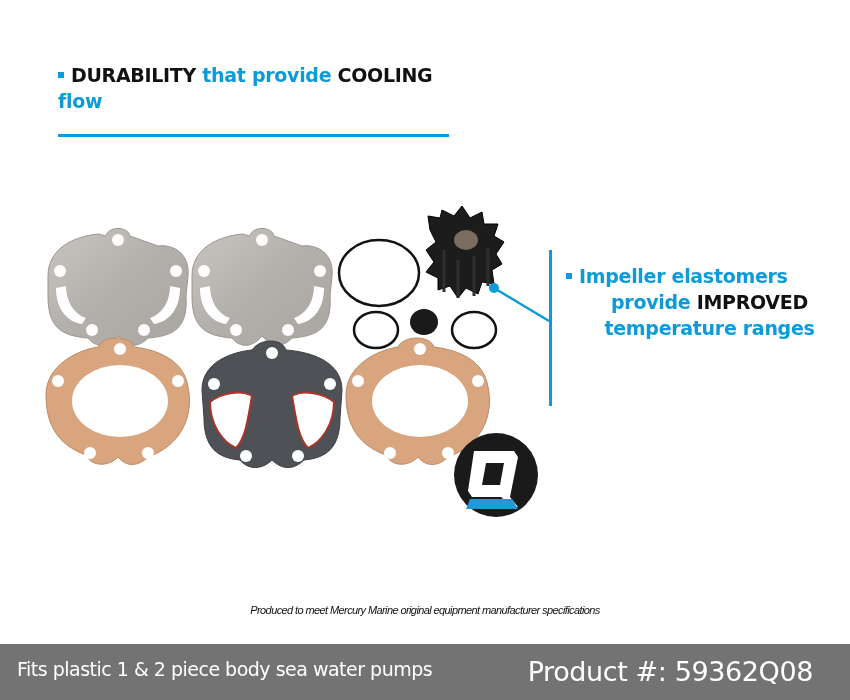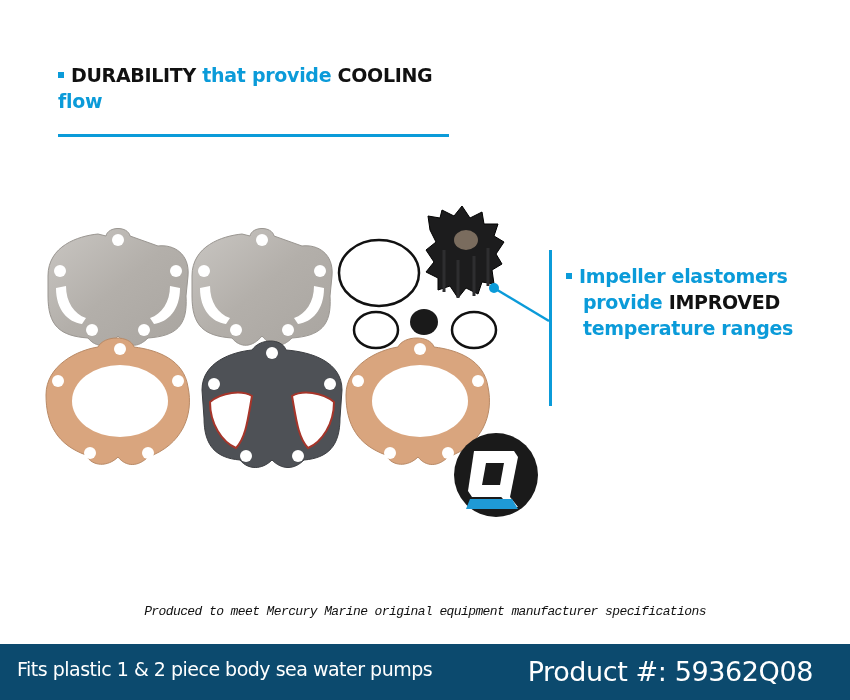--- a/index.html
+++ b/index.html
@@ -7,25 +7,25 @@
   .blue{color:#0b9bd9;}
   .dark{color:#111111;}
   .callout{position:absolute;font-weight:bold;font-size:19px;line-height:26px;letter-spacing:-0.3px;}
   .callout-top{left:58px;top:62px;width:420px;}
   .callout-top .line{display:block;}
   .callout-top .l2{padding-left:14px;}
   .bullet{display:inline-block;width:6px;height:6px;background:#0b9bd9;margin-right:7px;vertical-align:middle;position:relative;top:-2px;}
   .top-rule{position:absolute;left:58px;top:134px;width:391px;height:3px;background:#0b9bd9;}
   .callout-right{left:566px;top:263px;width:270px;}
   .callout-right .line{display:block;}
-  .callout-right .ind{padding-left:17px;}
+  .callout-right .ind{padding-left:17px;text-align:center;}
   .vrule{position:absolute;left:549px;top:250px;width:3px;height:156px;background:#0b9bd9;}
   svg.product{position:absolute;left:0;top:0;}
-  .tagline{position:absolute;left:0;top:604px;width:850px;text-align:center;font-style:italic;font-size:13px;color:#111;font-family:Liberation Mono, monospace;letter-spacing:-0.6px;}
-  .footer{position:absolute;left:0;top:644px;width:850px;height:56px;background:#0c4a6e;color:#fff;text-align:right;}
+  .tagline{position:absolute;left:0;top:604px;width:850px;text-align:center;font-style:italic;font-size:11px;color:#111;font-family:Liberation Sans, sans-serif;letter-spacing:-0.6px;}
+  .footer{position:absolute;left:0;top:644px;width:850px;height:56px;background:#737373;color:#fff;text-align:right;}
   .footer .fits{position:absolute;left:17px;top:14px;font-size:19px;letter-spacing:-0.5px;}
   .footer .pn{position:absolute;right:37px;top:12px;font-size:27px;letter-spacing:-0.4px;}
 </style>
 </head>
 <body>
 
 <div class="callout callout-top">
   <span class="line">
     <span class="bullet"></span><span class="dark">DURABILITY</span><span class="blue"> that provide </span><span class="dark">COOLING</span><span class="blue"> flow</span>
   </span>

